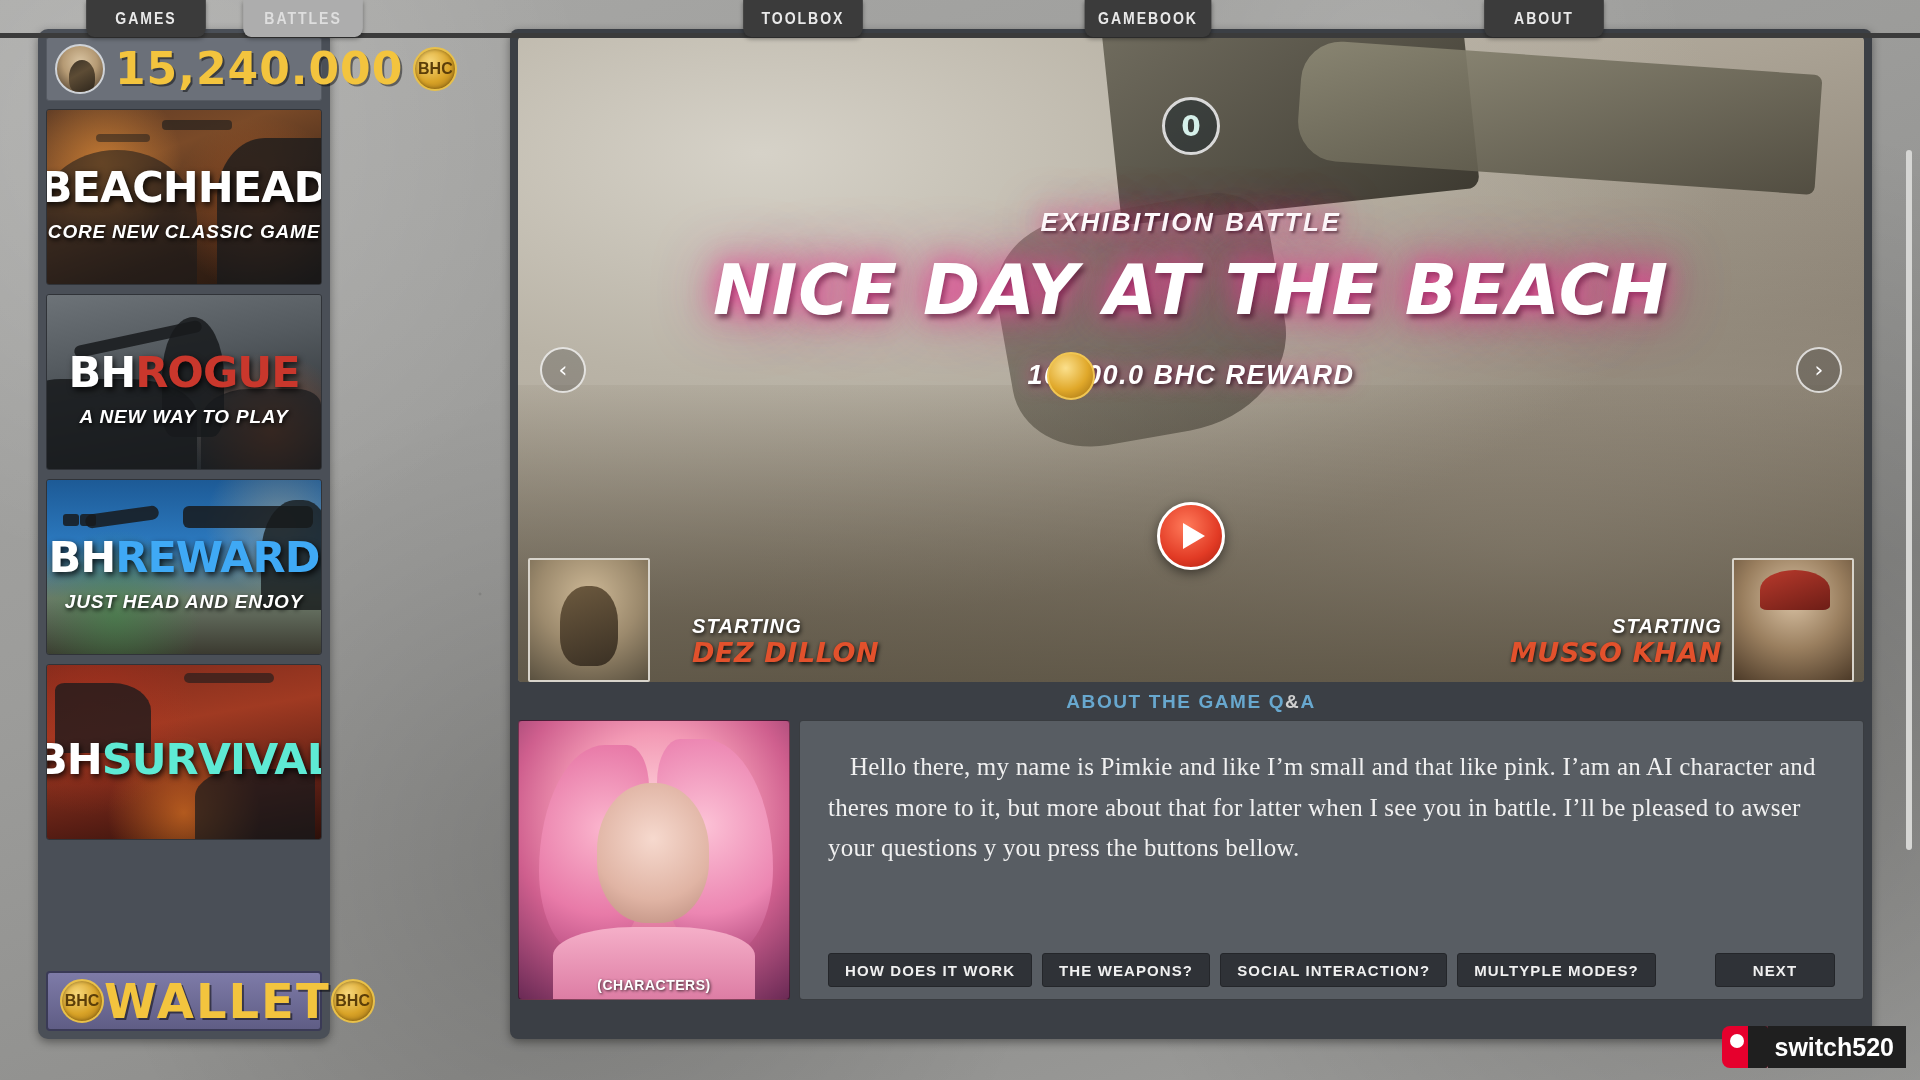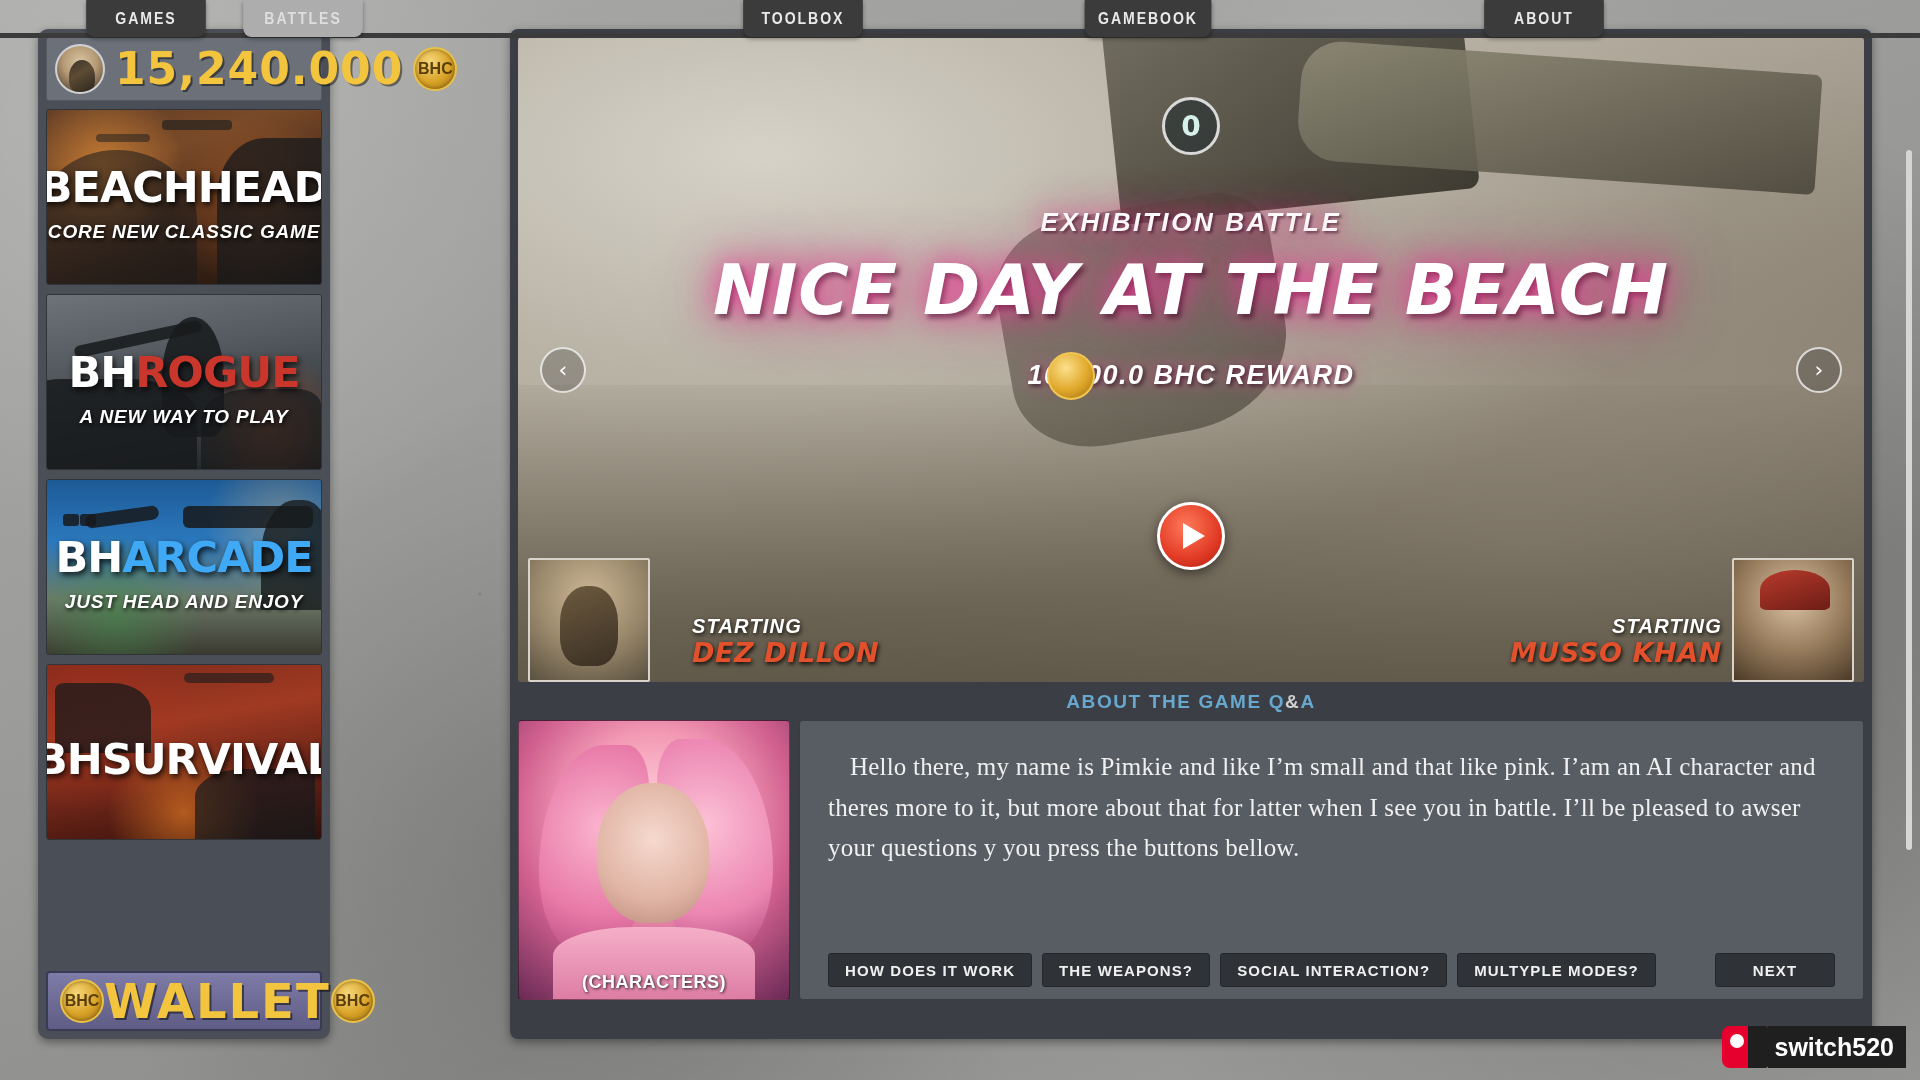--- a/index.html
+++ b/index.html
@@ -126,21 +126,21 @@
     margin-top: 12px;
     font-size: 19px; font-weight: 700; font-style: italic;
     letter-spacing: .8px; color: #fff;
     text-shadow: 1px 2px 4px rgba(0,0,0,.9);
     text-align: right; line-height: 1.15;
   }
   .gsub small { display:block; font-size:17px; }
   .gtitle .bh { color:#ffffff; }
   .gtitle .accent-red { color:#c9372c; }
   .gtitle .accent-blue { color:#3fa9f5; }
-  .gtitle .accent-orange { color:#ffffff;text-align:right; }
+  .gtitle .accent-orange { color:#5eead4;text-align:right; }
 
   
   .scene-beach{
     background:
       radial-gradient(circle at 20% 30%, rgba(255,160,60,.55), transparent 32%),
       radial-gradient(circle at 78% 55%, rgba(255,120,40,.35), transparent 38%),
       linear-gradient(160deg,#5c3a25 0%,#7a4a28 30%,#3b2417 70%,#22150d 100%);
   }
   .scene-rogue{
     background:
@@ -340,21 +340,21 @@
     border-radius: 20% 60% 40% 50%;
   }
   #charCard .jacket{
     position:absolute; left:34px; bottom:0; right:34px; height:72px;
     background: linear-gradient(180deg,#f3a8c4,#d9淡);
     background: linear-gradient(180deg,#f5afc8,#dd7da4);
     border-radius: 40% 40% 0 0;
   }
   #charCard .caption{
     position:absolute; left:0; right:0; bottom: 6px; text-align:center;
-    font-size: 18px; font-weight:700; letter-spacing:.5px; color:#ffffff;
+    font-size: 14px; font-weight:700; letter-spacing:.5px; color:#ffffff;
     text-shadow: 1px 1px 3px rgba(0,0,0,.8);
     font-family:"Liberation Sans Narrow","Liberation Sans",sans-serif;
   }
   #dialogPane {
     flex: 1; border-radius: 4px; background: #585d63;
     border: 1px solid rgba(0,0,0,.35);
     display:flex; flex-direction:column; justify-content:space-between;
     padding: 26px 28px 12px 28px;
   }
   #dialogText {
@@ -474,21 +474,21 @@
     <div class="gcard">
       <div class="scene scene-arcade">
         <div class="silh" style="left:14%;top:30px;width:74px;height:14px;transform:rotate(-8deg);border-radius:8px;"></div>
         <div class="silh" style="left:6%;top:34px;width:16px;height:12px;border-radius:3px;"></div>
         <div class="silh" style="left:12%;top:34px;width:16px;height:12px;border-radius:3px;"></div>
         <div class="silh" style="right:8px;top:26px;width:130px;height:22px;border-radius:6px;"></div>
         <div class="silh" style="right:-10px;top:20px;width:70px;height:110px;border-radius:50% 40% 0 0;opacity:.8;"></div>
       </div>
       <div class="txtwrap">
         <div class="gtitle">
-          <span class="bh">BH</span><span class="accent-blue">ARCADE</span>
+          <span class="bh">BH</span><span class="accent-blue">REWARD</span>
         </div>
         <div class="gsub">JUST HEAD AND ENJOY</div>
       </div>
     </div>
 
     <div class="gcard">
       <div class="scene scene-survival">
         <div class="silh" style="left:8px;top:18px;width:96px;height:70px;border-radius:10% 40% 0 0;opacity:.75;"></div>
         <div class="silh" style="left:50%;top:8px;width:90px;height:10px;border-radius:5px;opacity:.6;"></div>
         <div class="silh" style="right:6px;bottom:0;width:120px;height:70px;border-radius:40% 10% 0 0;opacity:.7;"></div>

